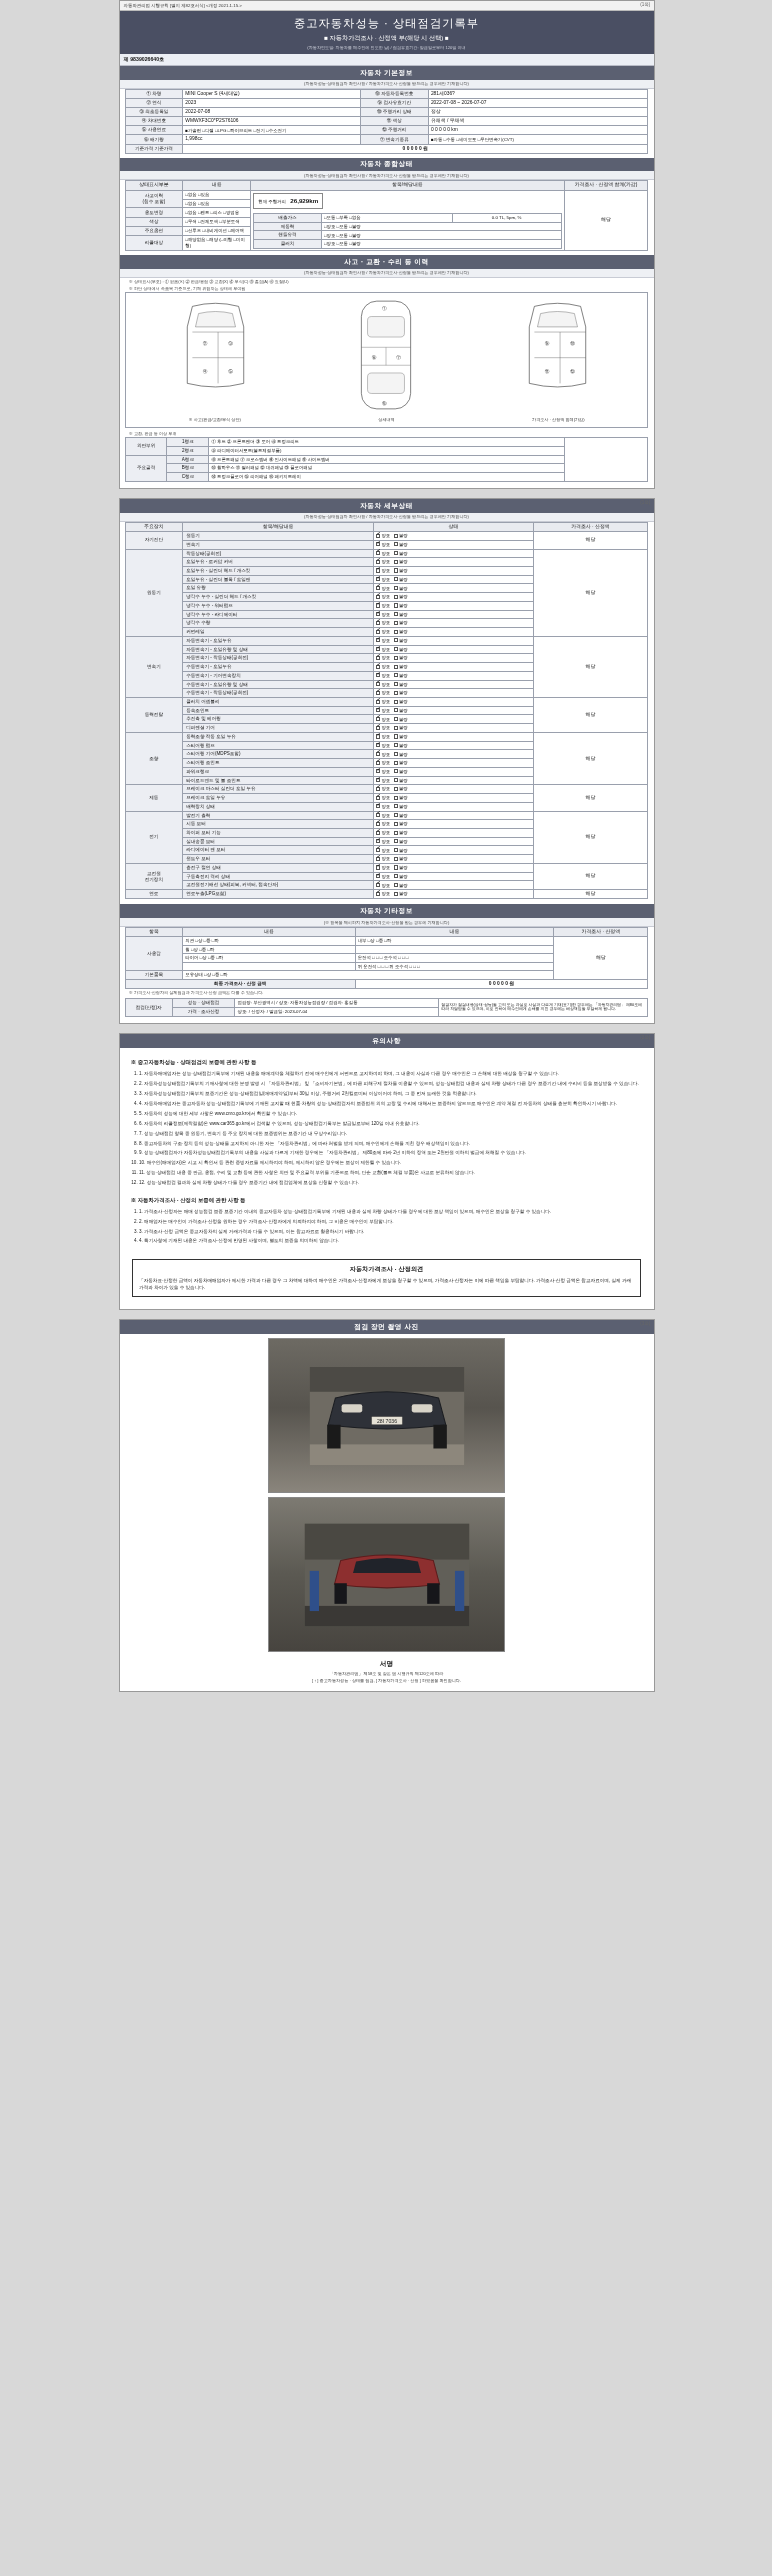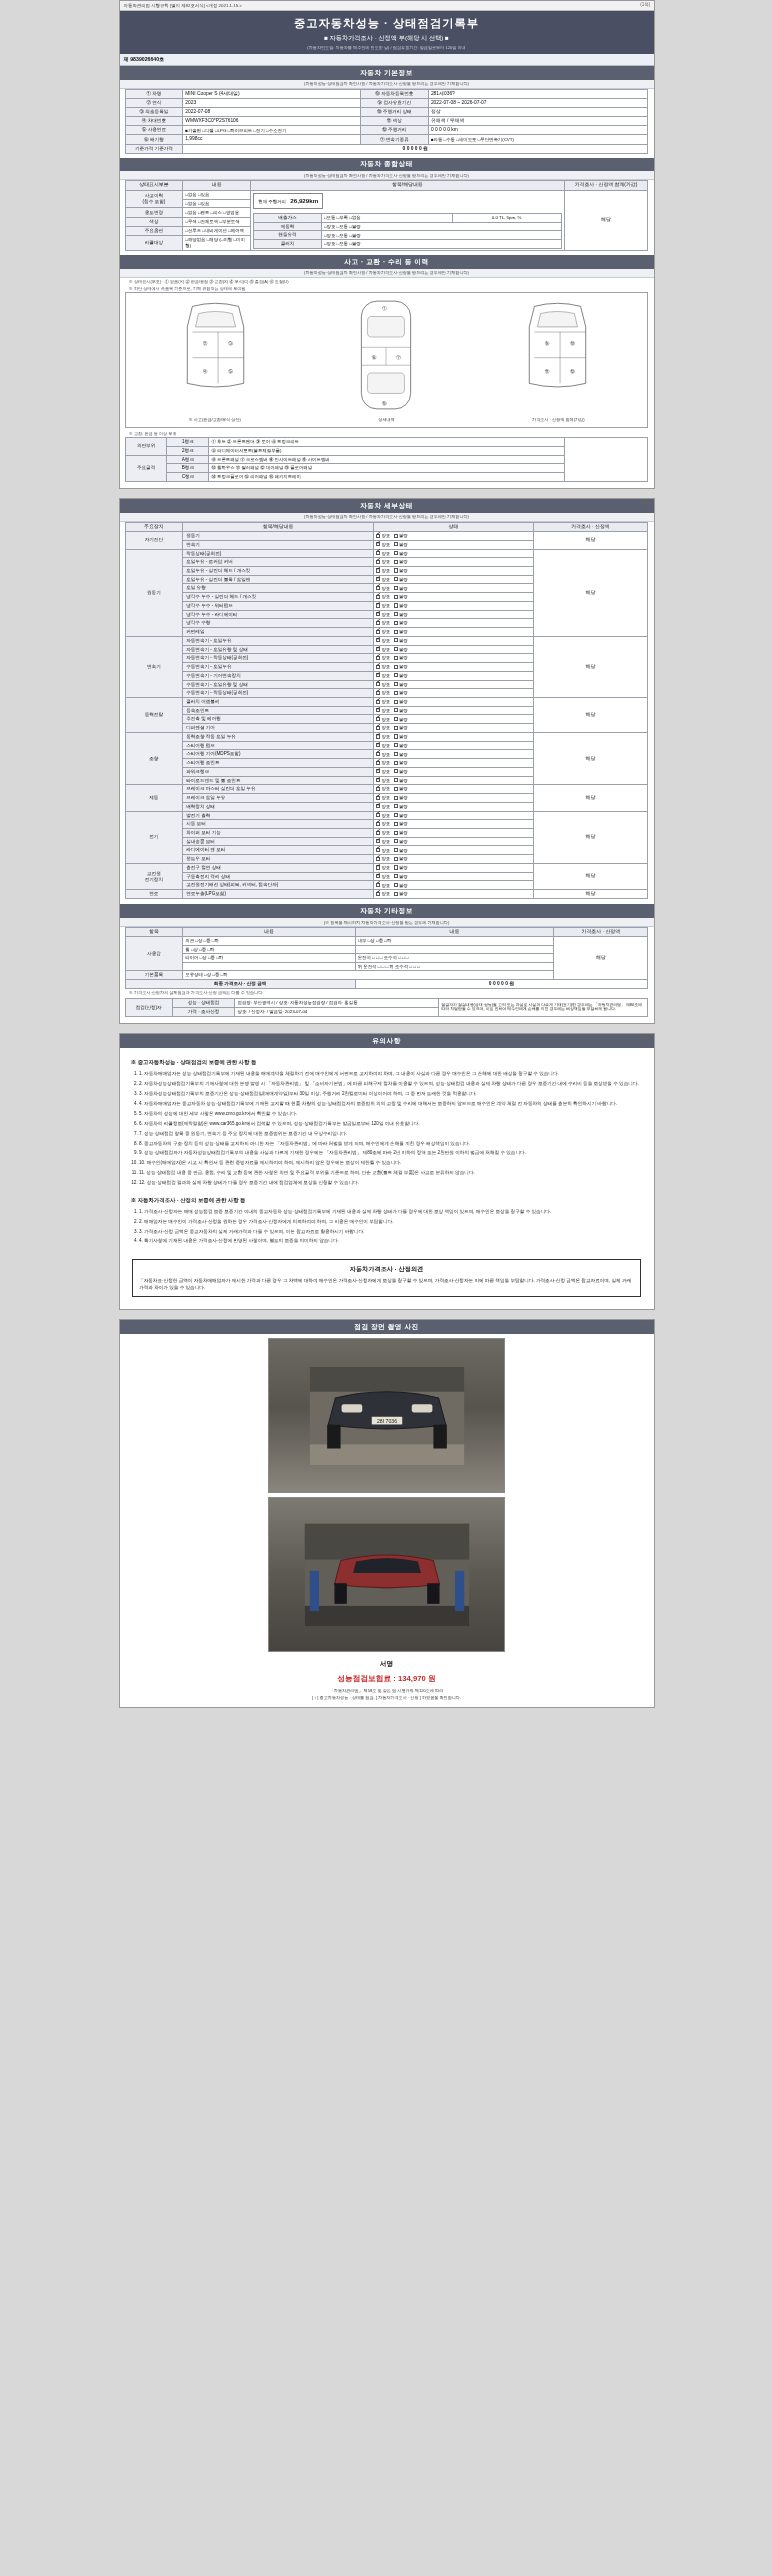--- a/index.html
+++ b/index.html
@@ -19,21 +19,21 @@
     position:absolute; top:1px; right:3.1px; font-size:4.6px; color:#666;
   }
   
   .topnotice {
     background:#f2f2f2; border-bottom:0.5px solid #bbb;
     font-size:4.4px; color:#333; padding:1.5px 4.1px; line-height:1.35;
   }
   .titlebar {
     background:#4a4f63; color:#fff; text-align:center; padding:5.2px 0 4.1px 0;
   }
-  .titlebar .t1 { font-size:11.3px; font-weight:bold; letter-spacing:1px; }
+  .titlebar .t1 { font-size:11.3px; font-weight:normal; letter-spacing:1px; }
   .titlebar .t2 { font-size:6.2px; margin-top:2.6px; }
   .titlebar .t3 { font-size:4.1px; margin-top:2.1px; color:#cfd2dd; }
   .regno {
     background:#eceff5; border-bottom:0.5px solid #b9bcc7;
     padding:2.1px 4.1px; font-size:5.2px; font-weight:bold;
   }
   
   .secbar {
     background:#5b6071; color:#fff; text-align:center;
     font-size:6.7px; font-weight:bold; padding:2.6px 0 2.1px 0; letter-spacing:0.5px;
@@ -638,20 +638,16 @@
       <path d="M70 72 q90 -22 180 0 l12 46 q-102 14 -204 0 z" fill="#8d2f2f" stroke="#5c1c1c" stroke-width="2"></path>
       <path d="M100 74 q60 -14 120 0 l6 22 H94 z" fill="#20232a"></path>
       <rect x="58" y="116" width="24" height="40" fill="#16161a"></rect>
       <rect x="238" y="116" width="24" height="40" fill="#16161a"></rect>
       <rect x="10" y="92" width="18" height="78" fill="#2f4f8a"></rect>
       <rect x="292" y="92" width="18" height="78" fill="#2f4f8a"></rect>
     </svg>
   </div>
 
   <div class="signrow">서명</div>
-  <div class="pricerow">
-    <span>성능점검보험료 :</span>
-    <span>134,970 원</span>
-  </div>
   <div class="footnote">「자동차관리법」 제58조 및 같은 법 시행규칙 제120조에 따라</div>
   <div class="footnote">[ ↑ ] 중고자동차성능 · 상태를 점검, [ 자동차가격조사 · 산정 ] 하였음을 확인합니다.</div>
 </div>
 
 
 </body></html>

